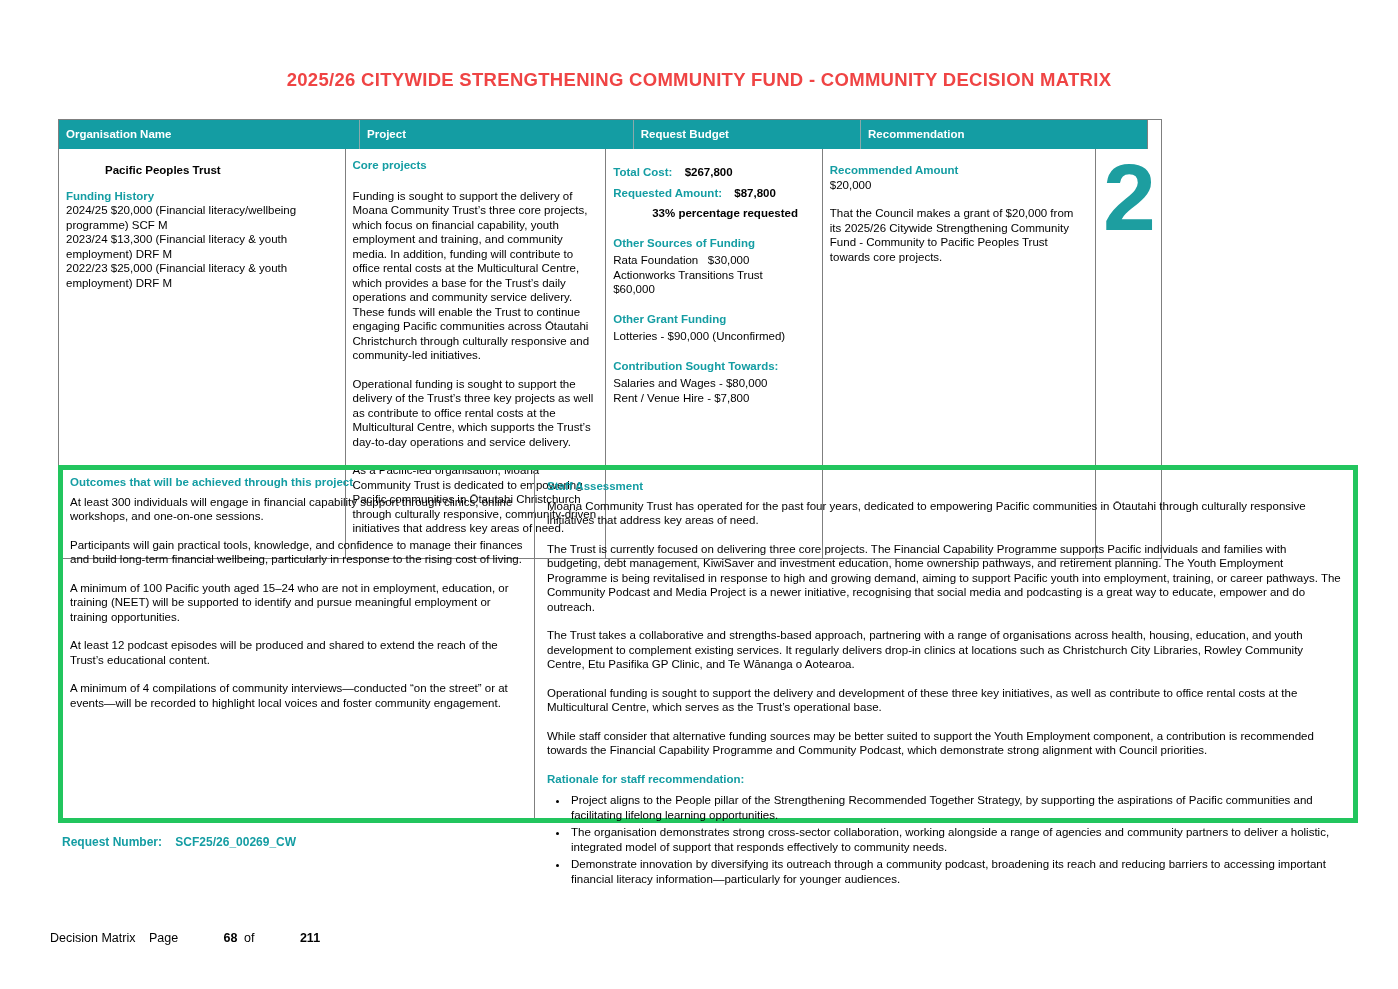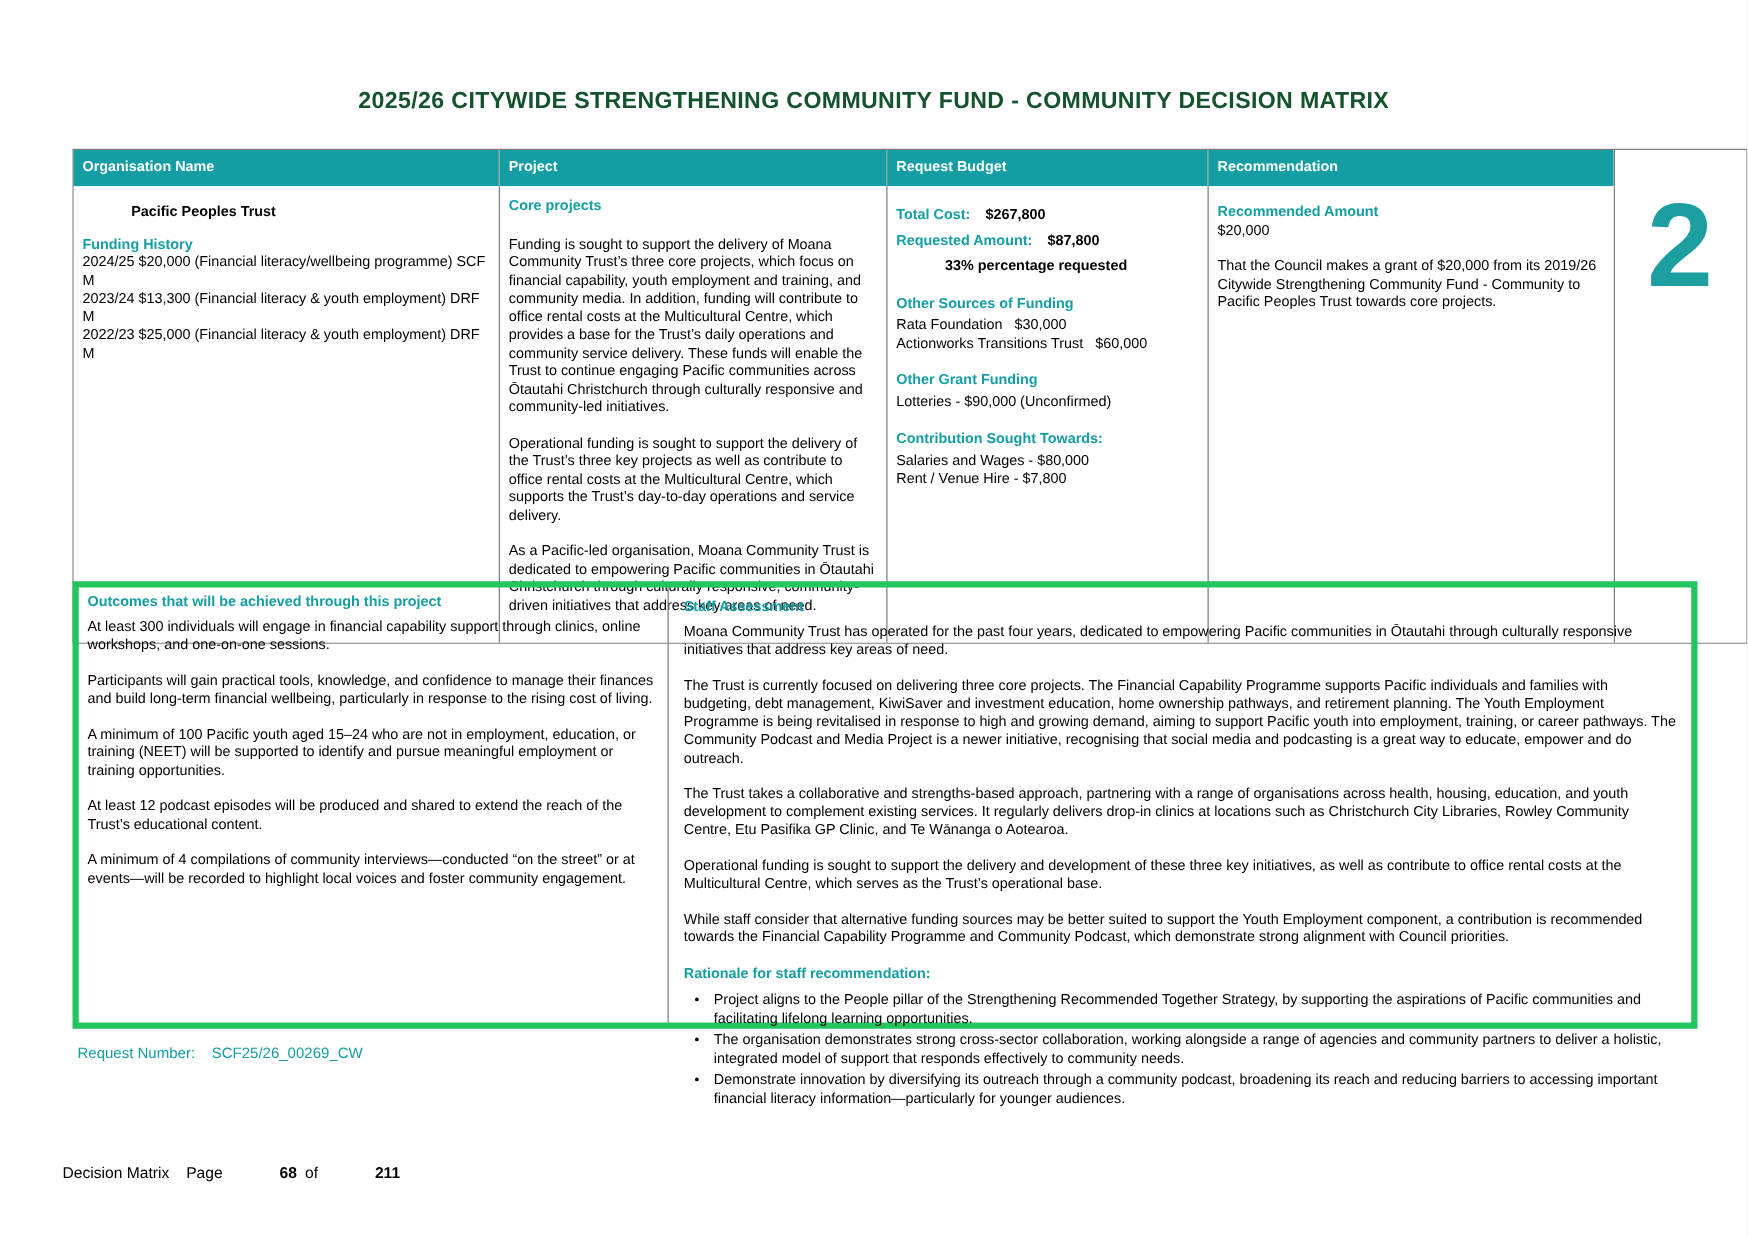--- a/index.html
+++ b/index.html
@@ -4,25 +4,25 @@
 <style>
   * { margin:0; padding:0; box-sizing:border-box; }
   html,body { background:#e9e9e9; }
   .page {
     position:relative; width:1398px; height:989px; background:#ffffff;
     font-family:"Liberation Sans", sans-serif; color:#000; overflow:hidden;
     margin:0 auto;
   }
   .title {
     position:absolute; top:69px; left:0; width:100%; text-align:center;
-    font-size:18.5px; font-weight:bold; color:#14532d; letter-spacing:0.3px;
+    font-size:18.5px; font-weight:bold; color:#ef4444; letter-spacing:0.3px;
   }
   
   .matrix {
-    position:absolute; left:58px; top:119px; width:1340px;
+    position:absolute; left:58px; top:119px; width:1104px;
     border:1px solid #7f7f7f; display:flex; flex-direction:column;
     font-size:11.5px; line-height:14.5px;
   }
   .mrow { display:flex; width:100%; }
   .col-org { width:340px; }
   .col-project { width:310px; }
   .col-budget { width:257px; }
   .col-rec { width:325px; }
   .col-num { width:66px; flex:1; }
   .th {
@@ -58,21 +58,21 @@
     font-size:11.5px; line-height:14.5px;
   }
   .outcomes-cell { width:472px; border-right:1px solid #7f7f7f; padding:5px 8px 6px 7px; }
   .staff-cell { flex:1; padding:9px 10px 6px 12px; }
   .box-heading { display:block; margin-bottom:5px; }
   .rationale-heading { display:block; margin-top:14px; margin-bottom:7px; }
   ul.rationale { margin-left:22px; }
   ul.rationale li { margin-bottom:3px; padding-left:2px; }
   
   .request-number {
-    position:absolute; left:62px; top:835px; font-size:12px; font-weight:normal; color:#149DA3;
+    position:absolute; left:62px; top:835px; font-size:12px; font-weight:bold; color:#149DA3;
   }
   .request-number .val-gap { margin-left:10px; }
   .footer {
     position:absolute; left:50px; top:931px; font-size:12.5px; color:#000;
   }
   .footer span { margin-right:3px; }
   .footer .gap { margin-left:7px; }
 </style>
 </head>
 <body>
@@ -131,21 +131,21 @@
         <div class="bsection">
           <span class="teal">Contribution Sought Towards:</span>
           <div>Salaries and Wages - $80,000</div>
           <div>Rent / Venue Hire - $7,800</div>
         </div>
       </div>
 
       <div class="td col-rec pad-t14">
         <div class="teal">Recommended Amount</div>
         <div class="para">$20,000</div>
-        <p class="para">That the Council makes a grant of $20,000 from its 2019/26 Citywide Strengthening Community Fund - Community to Pacific Peoples Trust towards core projects.</p>
+        <p class="para">That the Council makes a grant of $20,000 from its 2025/26 Citywide Strengthening Community Fund - Community to Pacific Peoples Trust towards core projects.</p>
       </div>
 
       <div class="td col-num big-number">2</div>
     </div>
   </div>
 
   <div class="lower">
 
     <div class="outcomes-cell">
       <span class="teal box-heading">Outcomes that will be achieved through this project</span>

